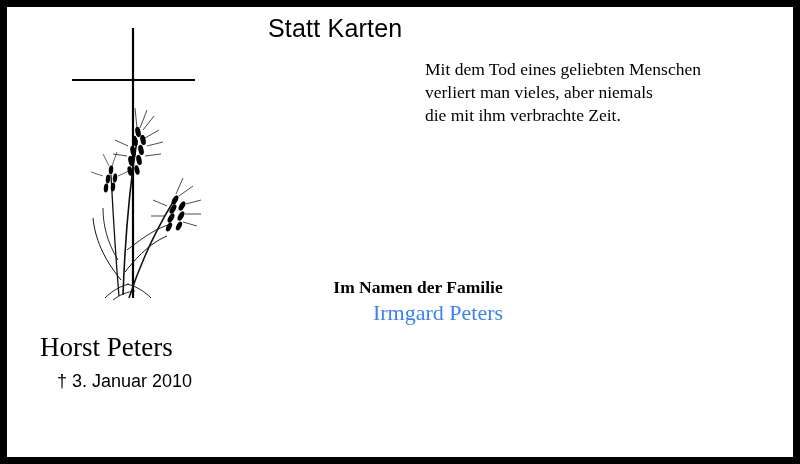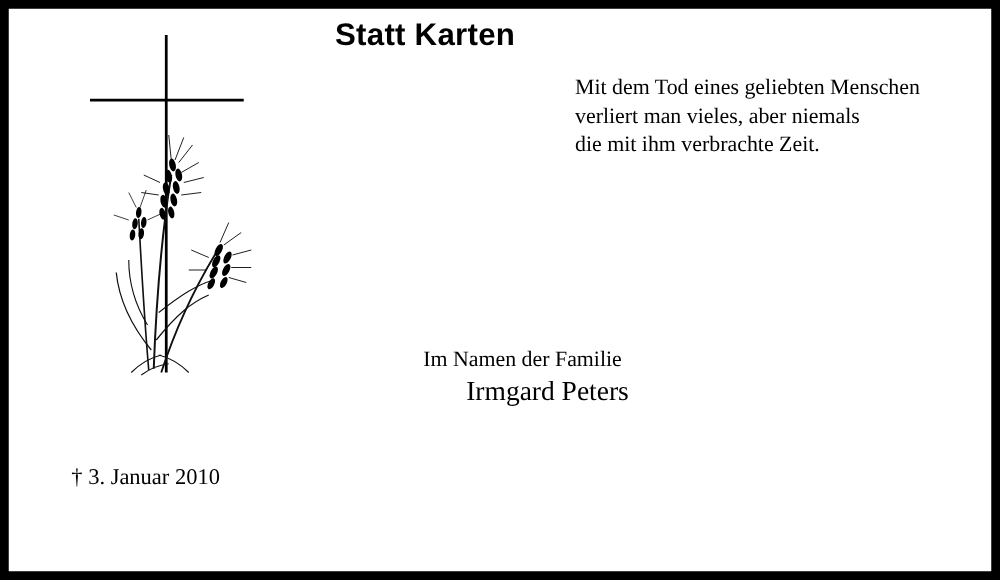--- a/index.html
+++ b/index.html
@@ -44,37 +44,36 @@
     width: 190px;
     height: 310px;
   }
 
   
   .headline {
     position: absolute;
     left: 268px;
     top: 14px;
     font-size: 25px;
-    font-weight: bold;
+    font-weight: normal;
     color: #000000;
     letter-spacing: 0.2px;
     font-family: "Liberation Sans", sans-serif;
   }
 
   
   .verse {
     position: absolute;
     left: 425px;
     top: 58px;
     font-family: "Liberation Serif", serif;
     font-size: 17.5px;
     line-height: 23px;
     color: #000000;
     white-space: pre-line;
-    margin-left: 35px;
   }
 
   
   .thanks {
     position: absolute;
     left: 265px;
     top: 143px;
     width: 510px;
     font-family: "Liberation Serif", serif;
     font-size: 17.5px;
@@ -88,48 +87,49 @@
     position: absolute;
     left: 0;
     top: 277px;
     width: 786px;
     text-align: center;
     padding-left: 50px;
     box-sizing: border-box;
     font-family: "Liberation Serif", serif;
     font-size: 17.5px;
     color: #000000;
+    font-weight: bold;
   }
   .family-name {
     position: absolute;
     left: 0;
     top: 300px;
     width: 786px;
     text-align: center;
     padding-left: 90px;
     box-sizing: border-box;
     font-family: "Liberation Serif", serif;
     font-size: 22px;
-    color: #000000;
+    color: #3b82f6;
   }
 
   
   .deceased-name {
     position: absolute;
     left: 40px;
     top: 332px;
     font-family: "Liberation Serif", serif;
     font-size: 27px;
     color: #000000;
   }
   .deceased-date {
     position: absolute;
     left: 57px;
     top: 371px;
-    font-family: Liberation Serif, serif;
+    font-family: Liberation Sans, sans-serif;
     font-size: 18px;
     color: #000000;
   }
 
   
   .placeline {
     position: absolute;
     left: 268px;
     top: 402px;
     font-family: "Liberation Serif", serif;
@@ -230,17 +230,18 @@
   <div class="headline">Statt Karten</div>
 
   <div class="verse">Mit dem Tod eines geliebten Menschen
 verliert man vieles, aber niemals
 die mit ihm verbrachte Zeit.</div>
 
 
   <div class="family-intro">Im Namen der Familie</div>
   <div class="family-name">Irmgard Peters</div>
 
+  <div class="deceased-name">Horst Peters</div>
   <div class="deceased-date">† 3. Januar 2010</div>
 
 
   <div class="frame"></div>
 </div>
 
 </body></html>

